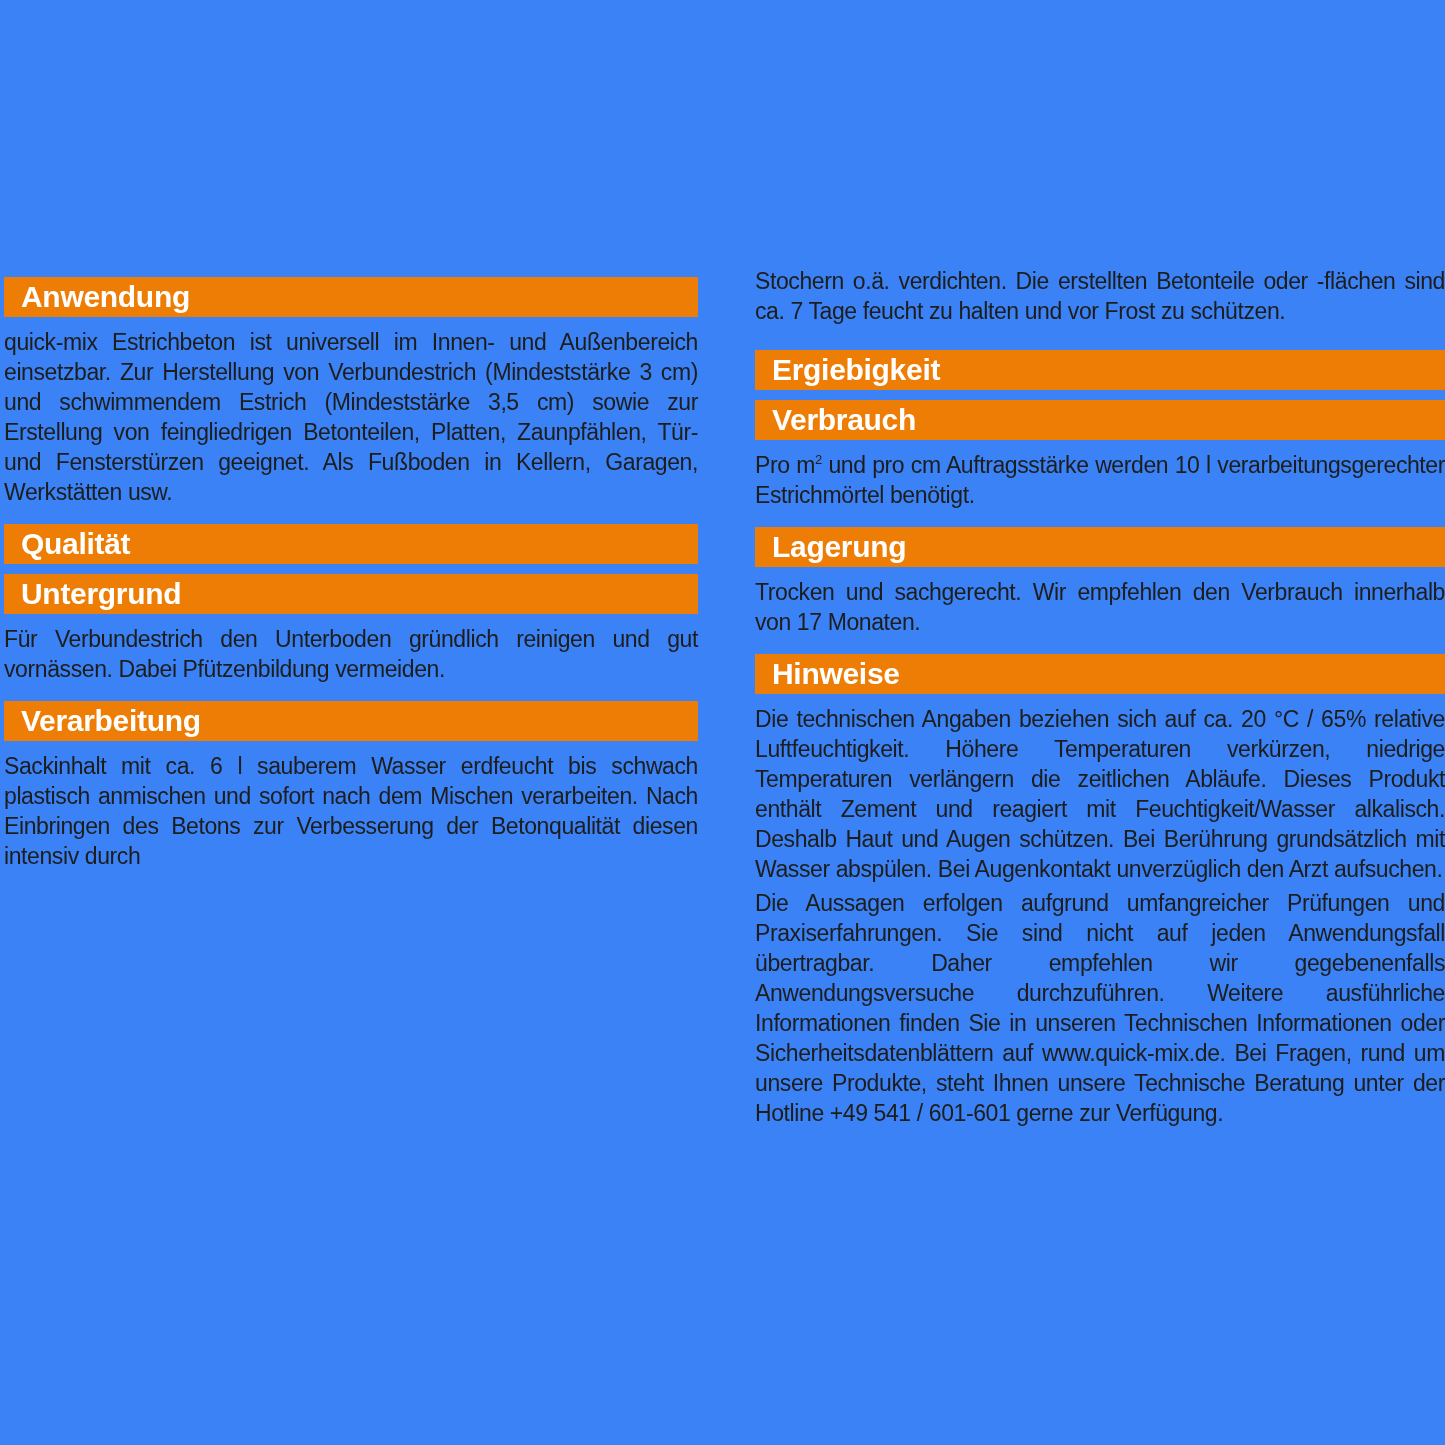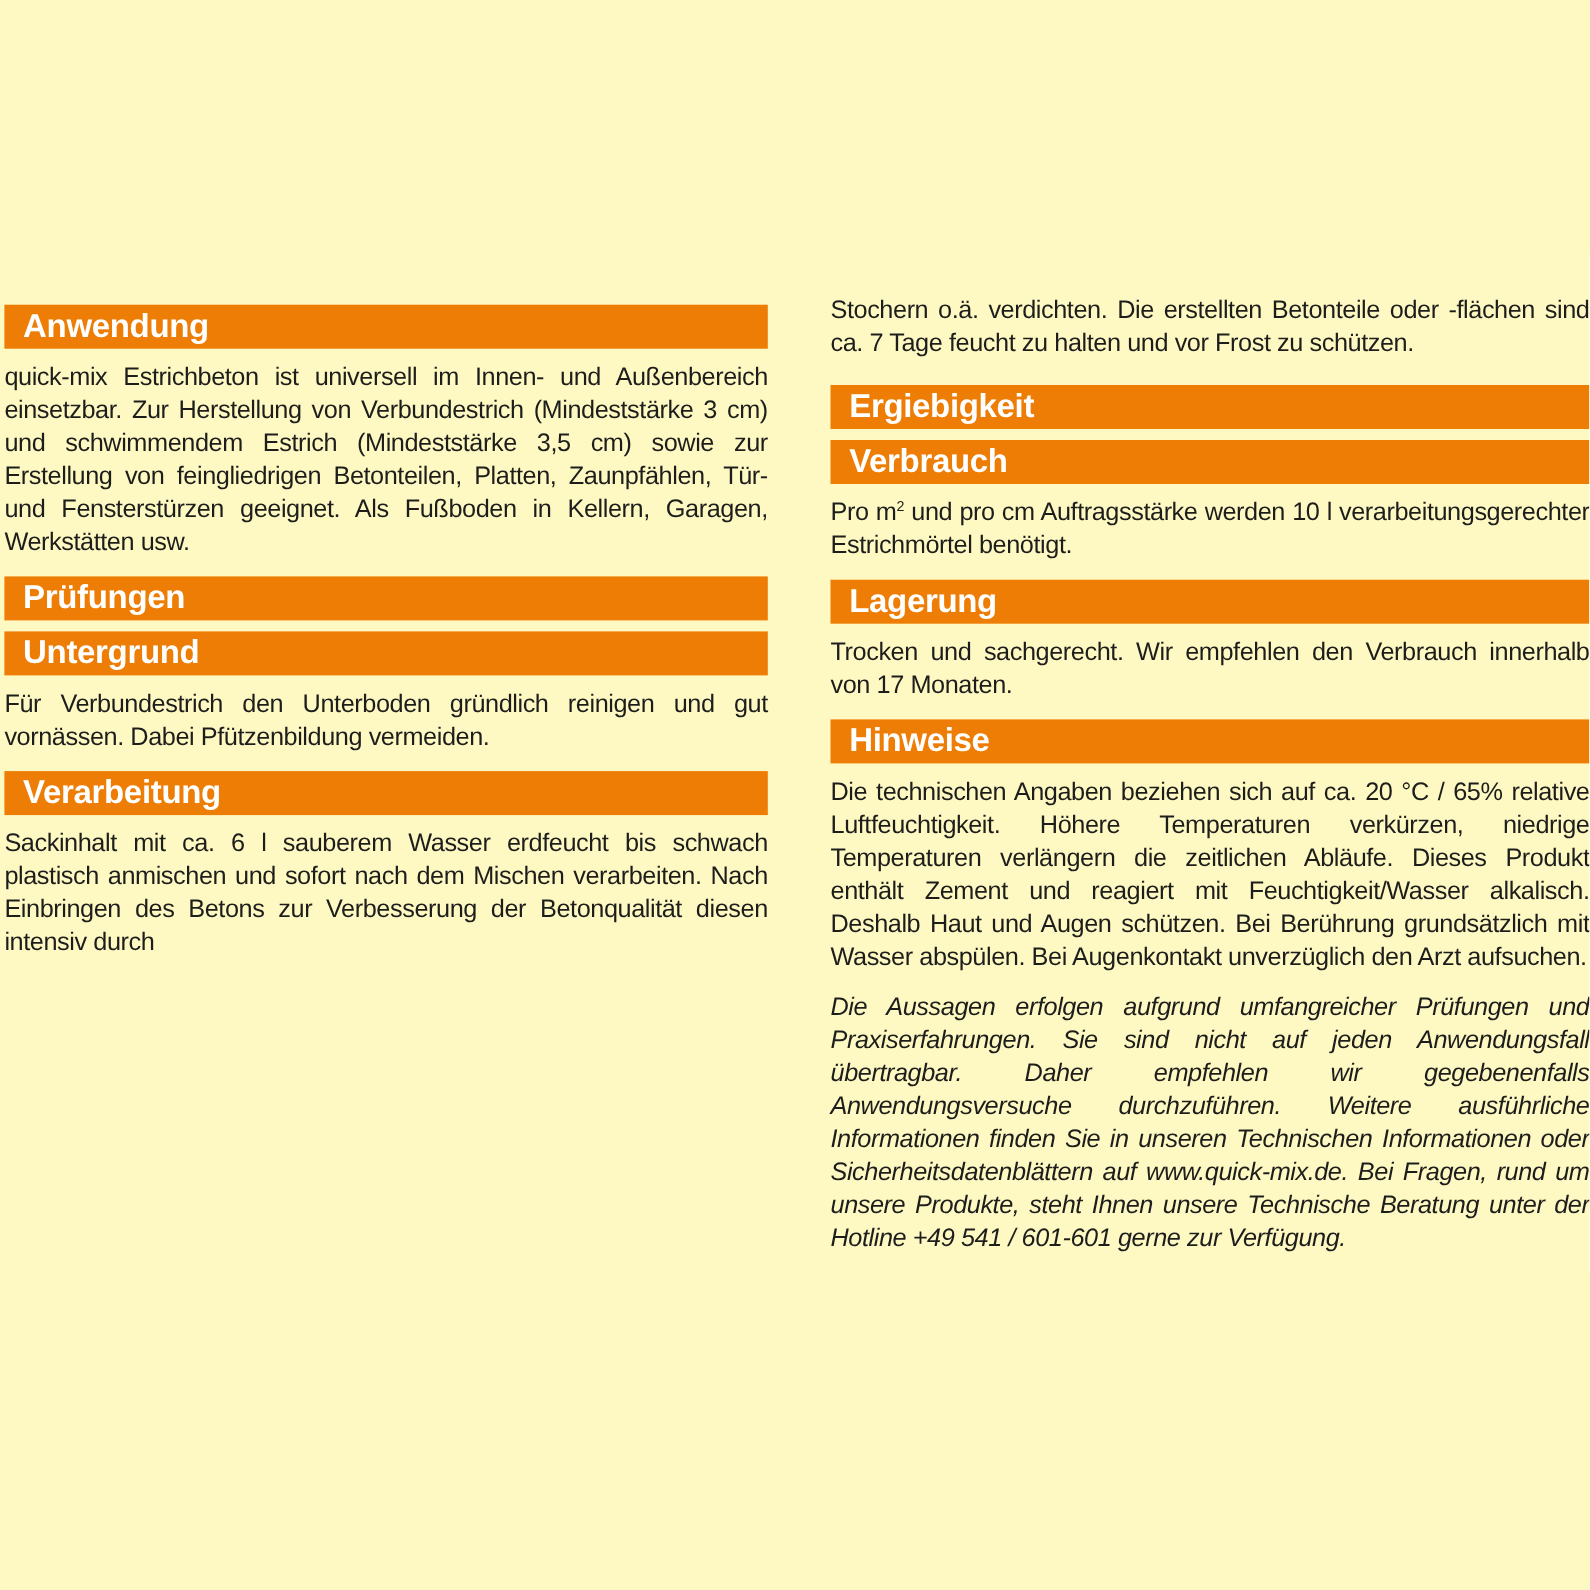--- a/index.html
+++ b/index.html
@@ -5,21 +5,21 @@
   :root{
     --accent:#ee7d05;
     --text:#1d1d1b;
   }
   *{box-sizing:border-box;}
   html,body{margin:0;padding:0;background:#ffffff;}
   .page{
     position:relative;
     width:1445px;
     height:1445px;
-    background:#fef9c3;
+    background:#3b82f6;
     color:var(--text);
     font-family:"Liberation Sans", sans-serif;
     overflow:hidden;
   }
   .columns{
     position:absolute;
     top:266px;
     left:4px;
     display:grid;
     grid-template-columns:694px 690px;
@@ -51,40 +51,40 @@
     margin:0 0 17px 0;
   }
   .body sup{
     font-size:13px;
     line-height:0;
     vertical-align:super;
     letter-spacing:-0.2px;
   }
   .col-left .section:first-child{margin-top:11px;}
   .continuation{margin-bottom:24px;}
-  .hinweise-p2{margin-top:16px;margin-bottom:0;font-style:italic;}
+  .hinweise-p2{margin-top:4px;margin-bottom:0;}
 </style>
 </head>
 <body>
 
 <div class="page">
   <div class="columns">
 
     <div class="col col-left">
 
       <section class="section">
         <div class="section-header">
           <span class="header-label">Anwendung</span>
         </div>
         <p class="body">quick-mix Estrichbeton ist universell im Innen- und Außenbereich einsetzbar. Zur Herstellung von Verbundestrich (Mindeststärke 3 cm) und schwimmendem Estrich (Mindeststärke 3,5 cm) sowie zur Erstellung von feingliedrigen Betonteilen, Platten, Zaunpfählen, Tür- und Fensterstürzen geeignet. Als Fußboden in Kellern, Garagen, Werkstätten usw.</p>
       </section>
 
       <section class="section">
         <div class="section-header">
-          <span class="header-label">Prüfungen</span>
+          <span class="header-label">Qualität</span>
         </div>
       </section>
 
       <section class="section">
         <div class="section-header">
           <span class="header-label">Untergrund</span>
         </div>
         <p class="body">Für Verbundestrich den Unterboden gründlich reinigen und gut vornässen. Dabei Pfützenbildung vermeiden.</p>
       </section>
 

